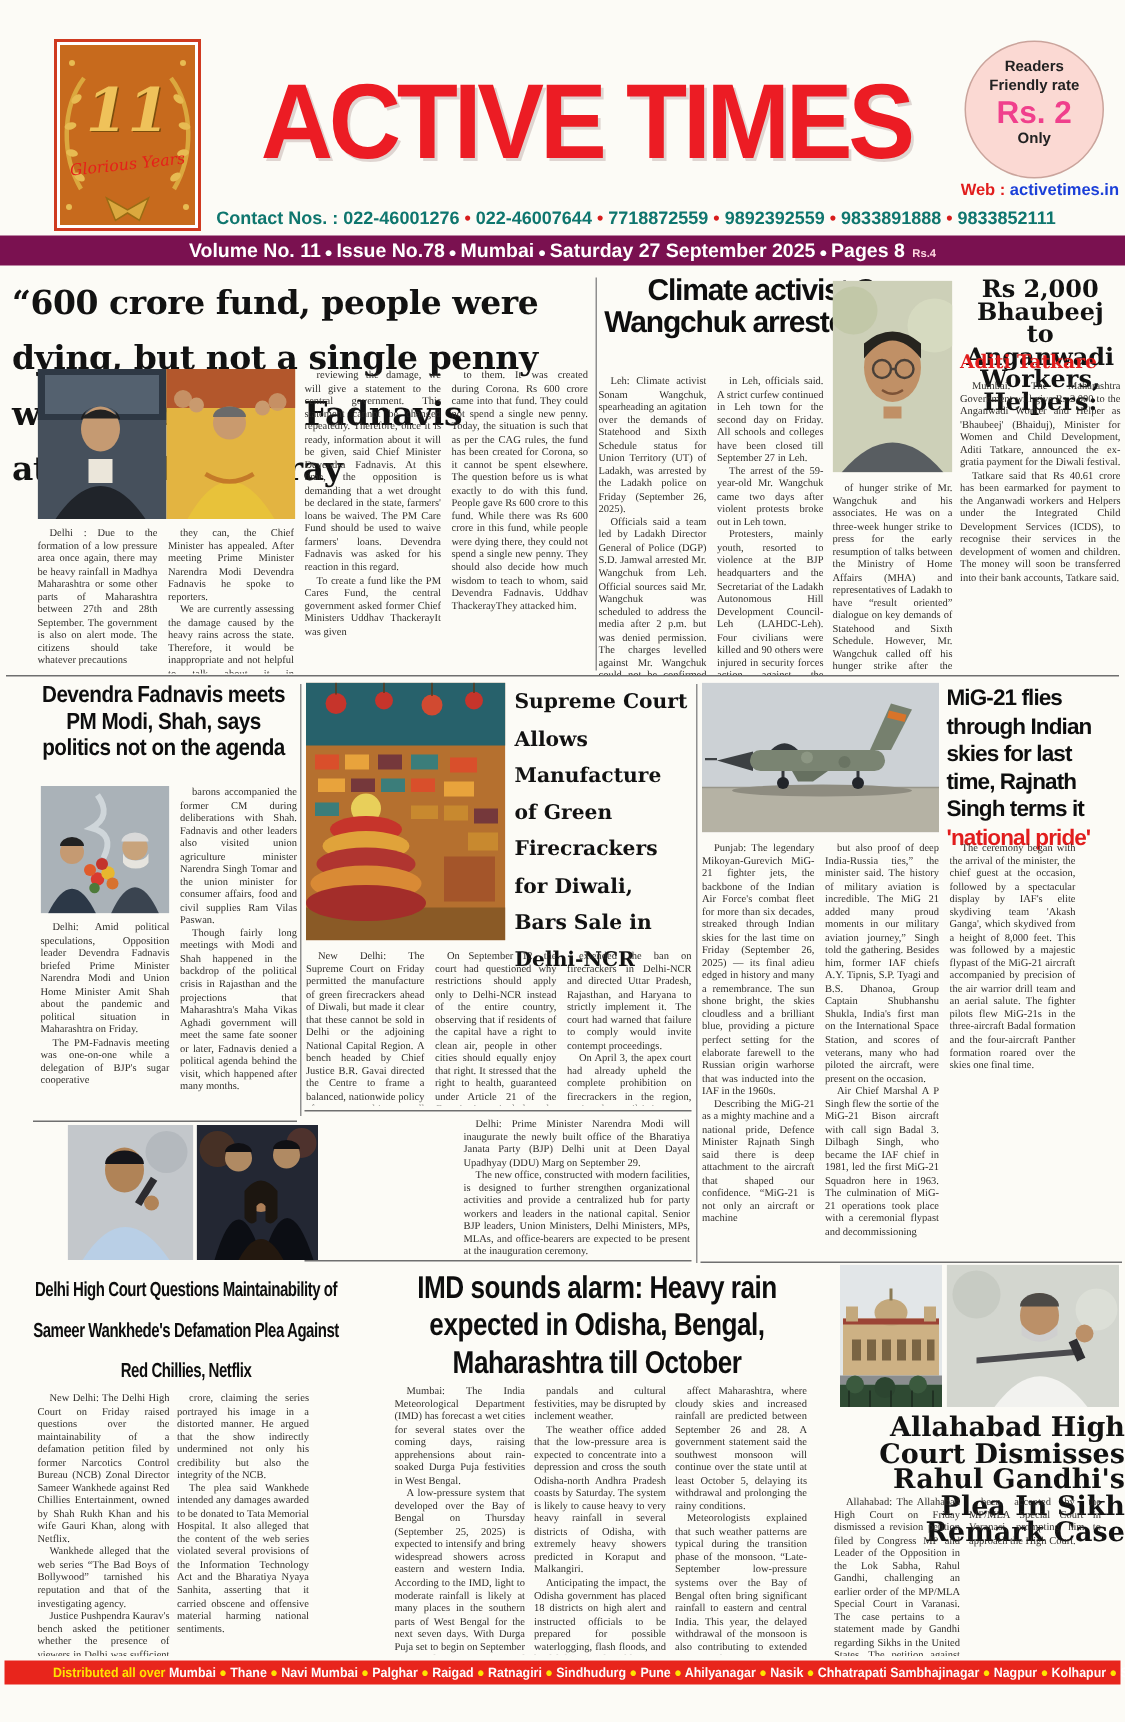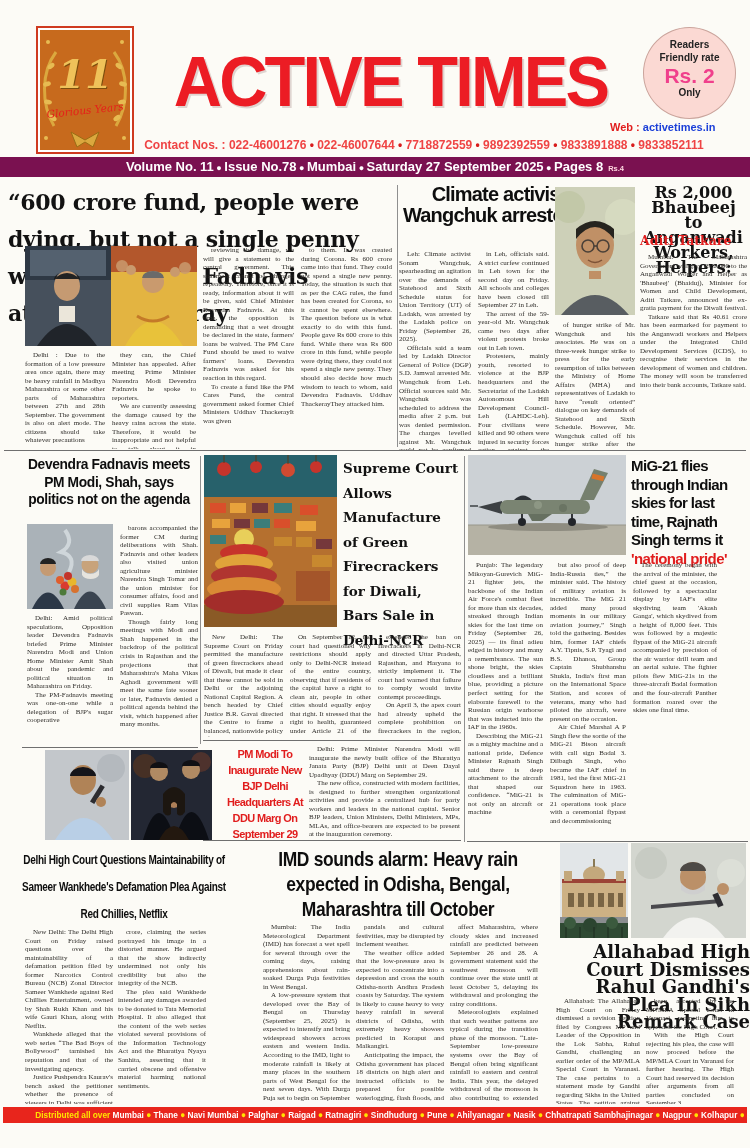--- a/index.html
+++ b/index.html
@@ -15,23 +15,23 @@
   .red{color:#e11d1d}
   .vrule{position:absolute;width:0;border-left:1px solid #8f8f8f}
   .hrule{position:absolute;height:0;border-top:1.5px solid #6f6f6f}
   
   .logo{position:absolute;left:36px;top:26px;width:98px;height:128px;background:#c76a1d;border:2px solid #cf3a20;box-shadow:inset 0 0 0 2px #fff;text-align:center}
   .logo-num{position:absolute;left:0;right:0;top:22px;font-family:"DejaVu Serif",serif;font-style:italic;font-weight:bold;font-size:40px;color:#efc25a;text-shadow:1px 1px 0 #7c4e0e}
   .logo-cap{position:absolute;left:0;right:0;top:76px;font-family:"DejaVu Serif",serif;font-style:italic;font-size:10.5px;color:#e61f1a;transform:rotate(-6deg)}
   .title{position:absolute;left:138px;top:32px;width:505px;height:100px;line-height:100px;text-align:center;font-family:"Liberation Sans",sans-serif;font-weight:900;font-size:71px;color:#ec1c24;letter-spacing:-3px;white-space:nowrap;transform:scaleX(.94);text-shadow:2px 2px 0 rgba(60,0,0,.15)}
   .oval{position:absolute;left:643px;top:27px;width:93px;height:92px;background:#fbd9d3;border:1px solid #caa49c;border-radius:50%;text-align:center;padding-top:11px;font-family:"Liberation Sans",sans-serif;font-weight:bold;font-size:10px;color:#222;line-height:1.25}
   .oval .price{font-size:21px;color:#f0408c;line-height:1.1}
-  .website{position:absolute;left:610px;top:121px;width:136px;text-align:left;font-family:"Liberation Sans",sans-serif;font-weight:bold;font-size:11px}
+  .website{position:absolute;left:610px;top:121px;width:136px;text-align:right;font-family:"Liberation Sans",sans-serif;font-weight:bold;font-size:11px}
   .w-red{color:#e11d1d}.w-blue{color:#1b3fd8}
-  .contacts{position:absolute;left:100px;top:138px;width:648px;text-align:center;font-family:"Liberation Sans",sans-serif;font-weight:bold;font-size:12px;color:#ef4444;white-space:nowrap}
+  .contacts{position:absolute;left:100px;top:138px;width:648px;text-align:center;font-family:"Liberation Sans",sans-serif;font-weight:bold;font-size:12px;color:#0f766e;white-space:nowrap}
   .c-nums span + span::before{content:" • ";color:#d81c1c}
   .c-nums span:first-child::before{content:" "}
   .issuebar{position:absolute;left:0;top:157px;width:750px;height:20px;background:#7a1150;color:#fff;text-align:center;font-family:"Liberation Sans",sans-serif;font-weight:bold;font-size:13px;line-height:20px;white-space:nowrap}
   .i-parts span + span::before{content:" ● ";font-size:9px}
   .i-price{font-size:7.5px;margin-left:5px;color:#ffd7e0}
   
   .distbar{position:absolute;left:3px;top:1107px;width:744px;height:16px;background:#e8251c;color:#fff;text-align:center;font-family:"Liberation Sans",sans-serif;font-weight:bold;font-size:9px;line-height:16px;white-space:nowrap}
   .distbar .inner{display:inline-block;transform:scaleX(.92);transform-origin:center}
   .f-prefix{color:#ffe400}
   .f-cities span{color:#fff}
@@ -269,21 +269,20 @@
         <p>On September 12, the court had questioned why restrictions should apply only to Delhi-NCR instead of the entire country, observing that if residents of the capital have a right to clean air, people in other cities should equally enjoy that right. It stressed that the right to health, guaranteed under Article 21 of the Constitution, includes the right to live in a pollution-free environment.</p>
       </div>
     <div class="col" style="left:175px;top:180px;width:83px;height:104px">
         <p>extended the ban on firecrackers in Delhi-NCR and directed Uttar Pradesh, Rajasthan, and Haryana to strictly implement it. The court had warned that failure to comply would invite contempt proceedings.</p>
         <p>On April 3, the apex court had already upheld the complete prohibition on firecrackers in the region, stating that until it is proven that green firecrackers cause negligible pollution, there was no justification for lifting the ban.</p>
       </div>
     <div class="hrule" style="left:0;top:287px;width:258px;border-top-width:1px"></div>
   </section>
 
   <section class="abs" style="left:203px;top:741px;width:258px;height:101px">
-    <h2 class="hl-sans red abs" style="left:18px;top:5px;width:88px;font-size:11px;line-height:16px;text-align:center;letter-spacing:-0.6px;color:#e11d1d">PM Modi To Inaugurate New BJP Delhi Headquarters At DDU Marg On September 29</h2>
     <div class="col" style="left:106px;top:4px;width:151px;height:93px">
         <p>Delhi: Prime Minister Narendra Modi will inaugurate the newly built office of the Bharatiya Janata Party (BJP) Delhi unit at Deen Dayal Upadhyay (DDU) Marg on September 29.</p>
         <p>The new office, constructed with modern facilities, is designed to further strengthen organizational activities and provide a centralized hub for party workers and leaders in the national capital. Senior BJP leaders, Union Ministers, Delhi Ministers, MPs, MLAs, and office-bearers are expected to be present at the inauguration ceremony.</p>
       </div>
     <div class="hrule" style="left:0;top:99px;width:258px;border-top-width:1px"></div>
   </section>
 
   <div class="vrule" style="left:464px;top:456px;height:386px"></div>
 
   <section class="abs" style="left:467px;top:453px;width:281px;height:390px">
@@ -359,21 +358,21 @@
       </div>
     <div class="col" style="left:106px;top:178px;width:88px;height:176px">
         <p>crore, claiming the series portrayed his image in a distorted manner. He argued that the show indirectly undermined not only his credibility but also the integrity of the NCB.</p>
         <p>The plea said Wankhede intended any damages awarded to be donated to Tata Memorial Hospital. It also alleged that the content of the web series violated several provisions of the Information Technology Act and the Bharatiya Nyaya Sanhita, asserting that it carried obscene and offensive material harming national sentiments.</p>
       </div>
   </section>
 
   <section class="abs" style="left:250px;top:843px;width:296px;height:262px">
     <h2 class="hl-sans scaled" style="position:absolute;left:-30px;top:3px;width:356px;font-size:21px;line-height:25px;text-align:center;transform:scaleX(.83)">IMD sounds alarm: Heavy rain expected in Odisha, Bengal, Maharashtra till October</h2>
     <div class="col" style="left:13px;top:80px;width:87px;height:180px">
-        <p>Mumbai: The India Meteorological Department (IMD) has forecast a wet spell for several through over the coming days, raising apprehensions about rain-soaked Durga Puja festivities in West Bengal.</p>
+        <p>Mumbai: The India Meteorological Department (IMD) has forecast a wet cities for several states over the coming days, raising apprehensions about rain-soaked Durga Puja festivities in West Bengal.</p>
         <p>A low-pressure system that developed over the Bay of Bengal on Thursday (September 25, 2025) is expected to intensify and bring widespread showers across eastern and western India. According to the IMD, light to moderate rainfall is likely at many places in the southern parts of West Bengal for the next seven days. With Durga Puja set to begin on September 28, residents are concerned that the grand celebrations, marked by elaborate</p>
       </div>
     <div class="col" style="left:106px;top:80px;width:88px;height:180px">
         <p>pandals and cultural festivities, may be disrupted by inclement weather.</p>
         <p>The weather office added that the low-pressure area is expected to concentrate into a depression and cross the south Odisha-north Andhra Pradesh coasts by Saturday. The system is likely to cause heavy to very heavy rainfall in several districts of Odisha, with extremely heavy showers predicted in Koraput and Malkangiri.</p>
         <p>Anticipating the impact, the Odisha government has placed 18 districts on high alert and instructed officials to be prepared for possible waterlogging, flash floods, and landslides in vulnerable areas. Meanwhile, the system is also expected to</p>
       </div>
     <div class="col" style="left:200px;top:80px;width:88px;height:180px">
         <p>affect Maharashtra, where cloudy skies and increased rainfall are predicted between September 26 and 28. A government statement said the southwest monsoon will continue over the state until at least October 5, delaying its withdrawal and prolonging the rainy conditions.</p>
         <p>Meteorologists explained that such weather patterns are typical during the transition phase of the monsoon. “Late-September low-pressure systems over the Bay of Bengal often bring significant rainfall to eastern and central India. This year, the delayed withdrawal of the monsoon is also contributing to extended wet conditions,” an IMD official noted.</p>
@@ -425,21 +424,20 @@
         <circle cx="92" cy="46" r="6" fill="#bb9068"></circle>
         <rect x="84" y="50" width="6" height="14" fill="#2e2e32" transform="rotate(-24 87 57)"></rect>
       </svg>
     </div>
     <h2 class="hl-serif abs" style="left:6px;top:100px;width:198px;font-size:18px;line-height:17.5px;text-align:right">Allahabad High Court Dismisses Rahul Gandhi's Plea In Sikh Remark Case</h2>
     <div class="col" style="left:10px;top:154px;width:84px;height:107px">
         <p>Allahabad: The Allahabad High Court on Friday dismissed a revision petition filed by Congress MP and Leader of the Opposition in the Lok Sabha, Rahul Gandhi, challenging an earlier order of the MP/MLA Special Court in Varanasi. The case pertains to a statement made by Gandhi regarding Sikhs in the United States. The petition against him had</p>
       </div>
     <div class="col" style="left:100px;top:154px;width:88px;height:107px">
         <p>been accepted by the MP/MLA Special Court in Varanasi, prompting him to approach the High Court.</p>
-        <p>With the High Court rejecting his plea, the case will now proceed before the MP/MLA Court in Varanasi for further hearing. The High Court had reserved its decision after arguments from all parties concluded on September 3.</p>
       </div>
   </section>
 
   <footer class="distbar">
     <span class="inner"><span class="f-prefix">Distributed all over</span><span class="f-cities"><span>Mumbai</span><span>Thane</span><span>Navi Mumbai</span><span>Palghar</span><span>Raigad</span><span>Ratnagiri</span><span>Sindhudurg</span><span>Pune</span><span>Ahilyanagar</span><span>Nasik</span><span>Chhatrapati Sambhajinagar</span><span>Nagpur</span><span>Kolhapur</span><span>Solapur</span></span></span>
   </footer>
 
 </div>
 
 </body></html>

